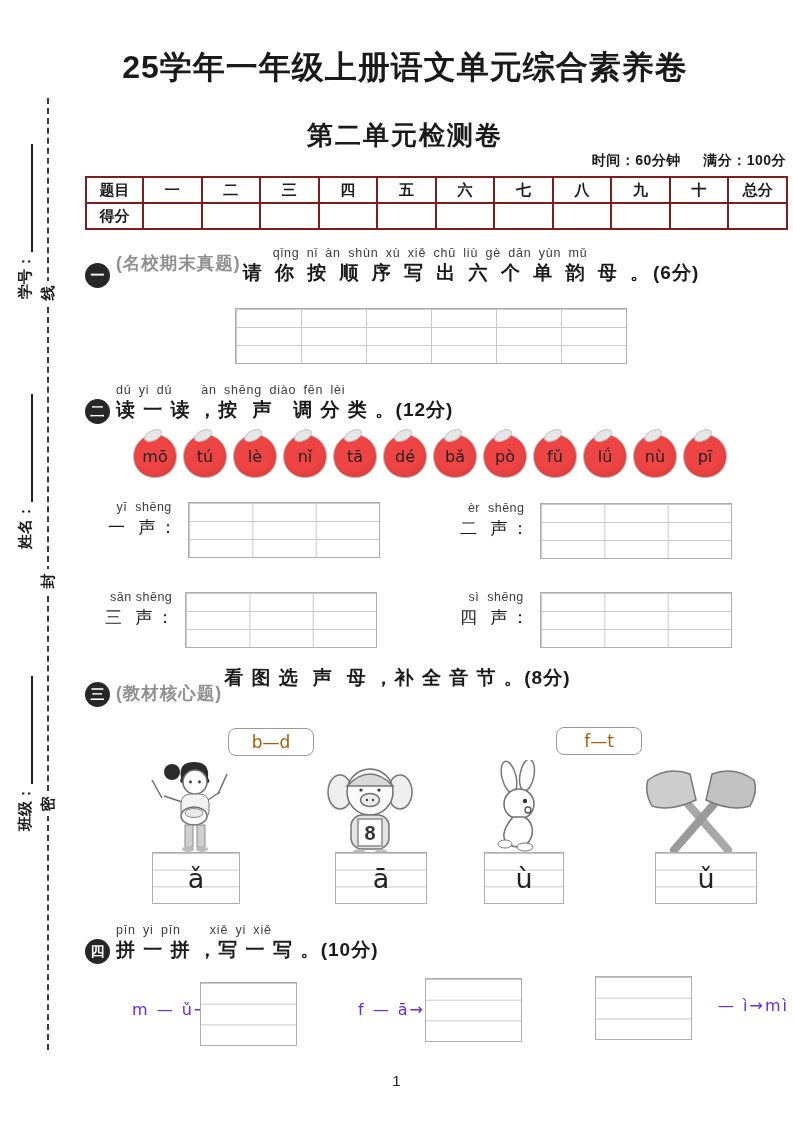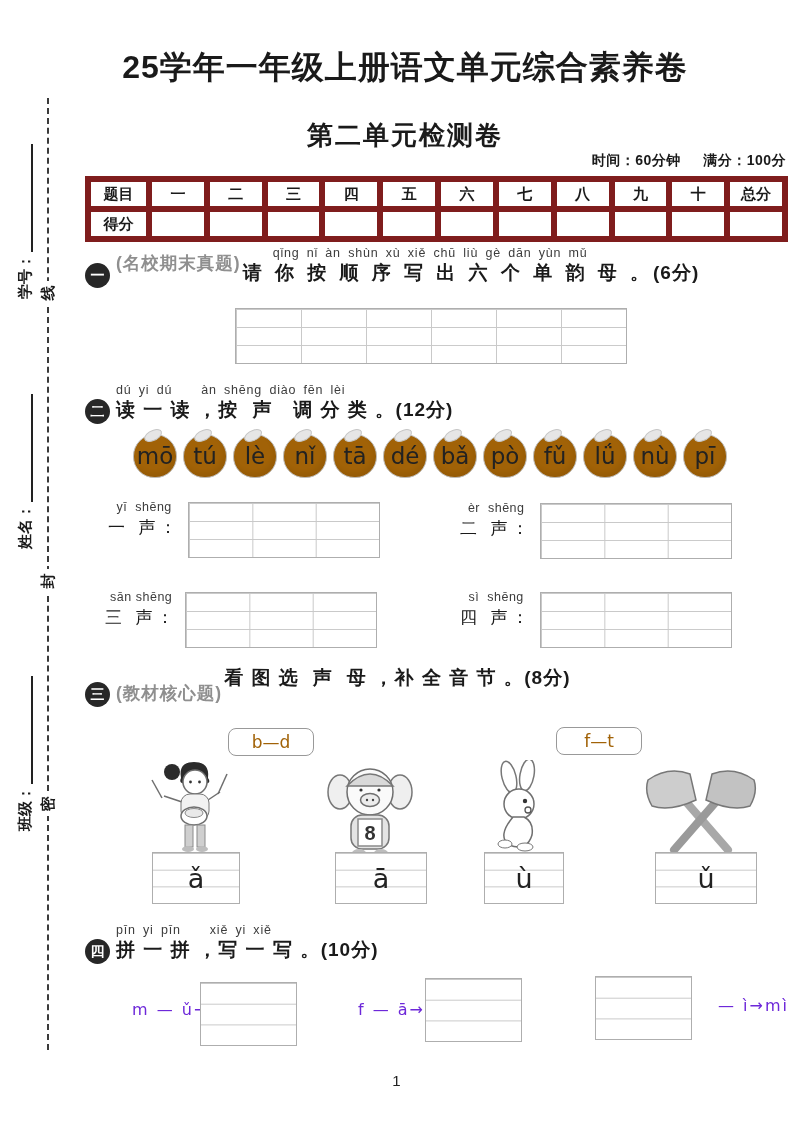--- a/index.html
+++ b/index.html
@@ -18,43 +18,43 @@
     font-size:15px;font-weight:600;z-index:2;}
   
   .title{position:absolute;left:55px;top:46px;width:700px;text-align:center;
     font-size:32px;font-weight:bold;letter-spacing:1px;}
   .subtitle{position:absolute;left:55px;top:102px;width:700px;text-align:center;
     font-size:26px;font-weight:bold;letter-spacing:2px;margin-top:16px;}
   .meta{position:absolute;right:7px;top:152px;font-size:14px;font-weight:bold;letter-spacing:.5px;}
   .meta span{margin-left:18px;}
   
   table.score{position:absolute;left:85px;top:176px;width:703px;border-collapse:collapse;table-layout:fixed;}
-  table.score td{border:6px solid #7f1d1d;height:24px;text-align:center;font-size:15px;font-weight:bold;padding:0;}
+  table.score td{border:2px solid #7f1d1d;height:24px;text-align:center;font-size:15px;font-weight:bold;padding:0;}
   table.score td.lbl{width:55px;}
   
   .qrow{position:absolute;display:flex;align-items:flex-start;}
   .qbadge{flex:0 0 auto;width:25px;height:25px;border-radius:50%;background:#272727;color:#fff;
     display:flex;align-items:center;justify-content:center;font-size:14px;font-weight:bold;margin-right:6px;}
   .qtag{font-size:17.5px;font-weight:bold;color:#8f8f8f;letter-spacing:1px;margin-right:2px;white-space:pre;}
   .qcol{display:flex;flex-direction:column;}
   .pinyin{font-size:12.5px;color:#3c3c3c;letter-spacing:.8px;word-spacing:3px;white-space:pre;line-height:15px;}
   .hanzi{font-size:19px;font-weight:bold;white-space:pre;line-height:24px;}
   .points{letter-spacing:1px;}
   
   .fl{position:absolute;border:1px solid #aeaeae;background-color:#fff;}
   .g6{background-image:linear-gradient(#c9c9c9 1px,transparent 1px),linear-gradient(90deg,#c9c9c9 1px,transparent 1px);
       background-size:100% 33.4%,16.667% 100%;}
   .g0{background-image:linear-gradient(#c9c9c9 1px,transparent 1px);background-size:100% 33.4%;}
   .vowel-box{display:flex;align-items:center;justify-content:center;
     font-size:27px;color:#222;font-family:"DejaVu Sans",sans-serif;}
   
   .peach-row{position:absolute;left:133px;top:434px;display:flex;gap:6px;}
-  .peach{position:relative;width:42px;height:42px;background:#a16207;border:1px solid #bdbdbd;
+  .peach{position:relative;width:42px;height:42px;background:#ef4444;border:1px solid #bdbdbd;
     border-radius:52% 52% 50% 50%;display:flex;align-items:center;justify-content:center;
-    font-size:23px;color:#222;box-shadow:inset -2px -4px 5px rgba(0,0,0,.07);
+    font-size:16px;color:#222;box-shadow:inset -2px -4px 5px rgba(0,0,0,.07);
     font-family:"DejaVu Sans",sans-serif;}
   .peach::before{content:"";position:absolute;top:-5px;left:50%;width:17px;height:9px;
     background:#e6e6e6;border:1px solid #c6c6c6;border-radius:60% 40% 60% 40%;
     transform:translateX(-60%) rotate(-18deg);}
   
   .tone-group{position:absolute;display:flex;align-items:flex-start;}
   .tone-label{display:flex;flex-direction:column;margin-right:8px;text-align:center;}
   .tone-pinyin{font-size:12.5px;color:#3c3c3c;white-space:pre;letter-spacing:.5px;line-height:15px;}
   .tone-hanzi{font-family:"DejaVu Serif","Liberation Serif",serif;font-size:17px;letter-spacing:4px;
     white-space:pre;line-height:24px;}

